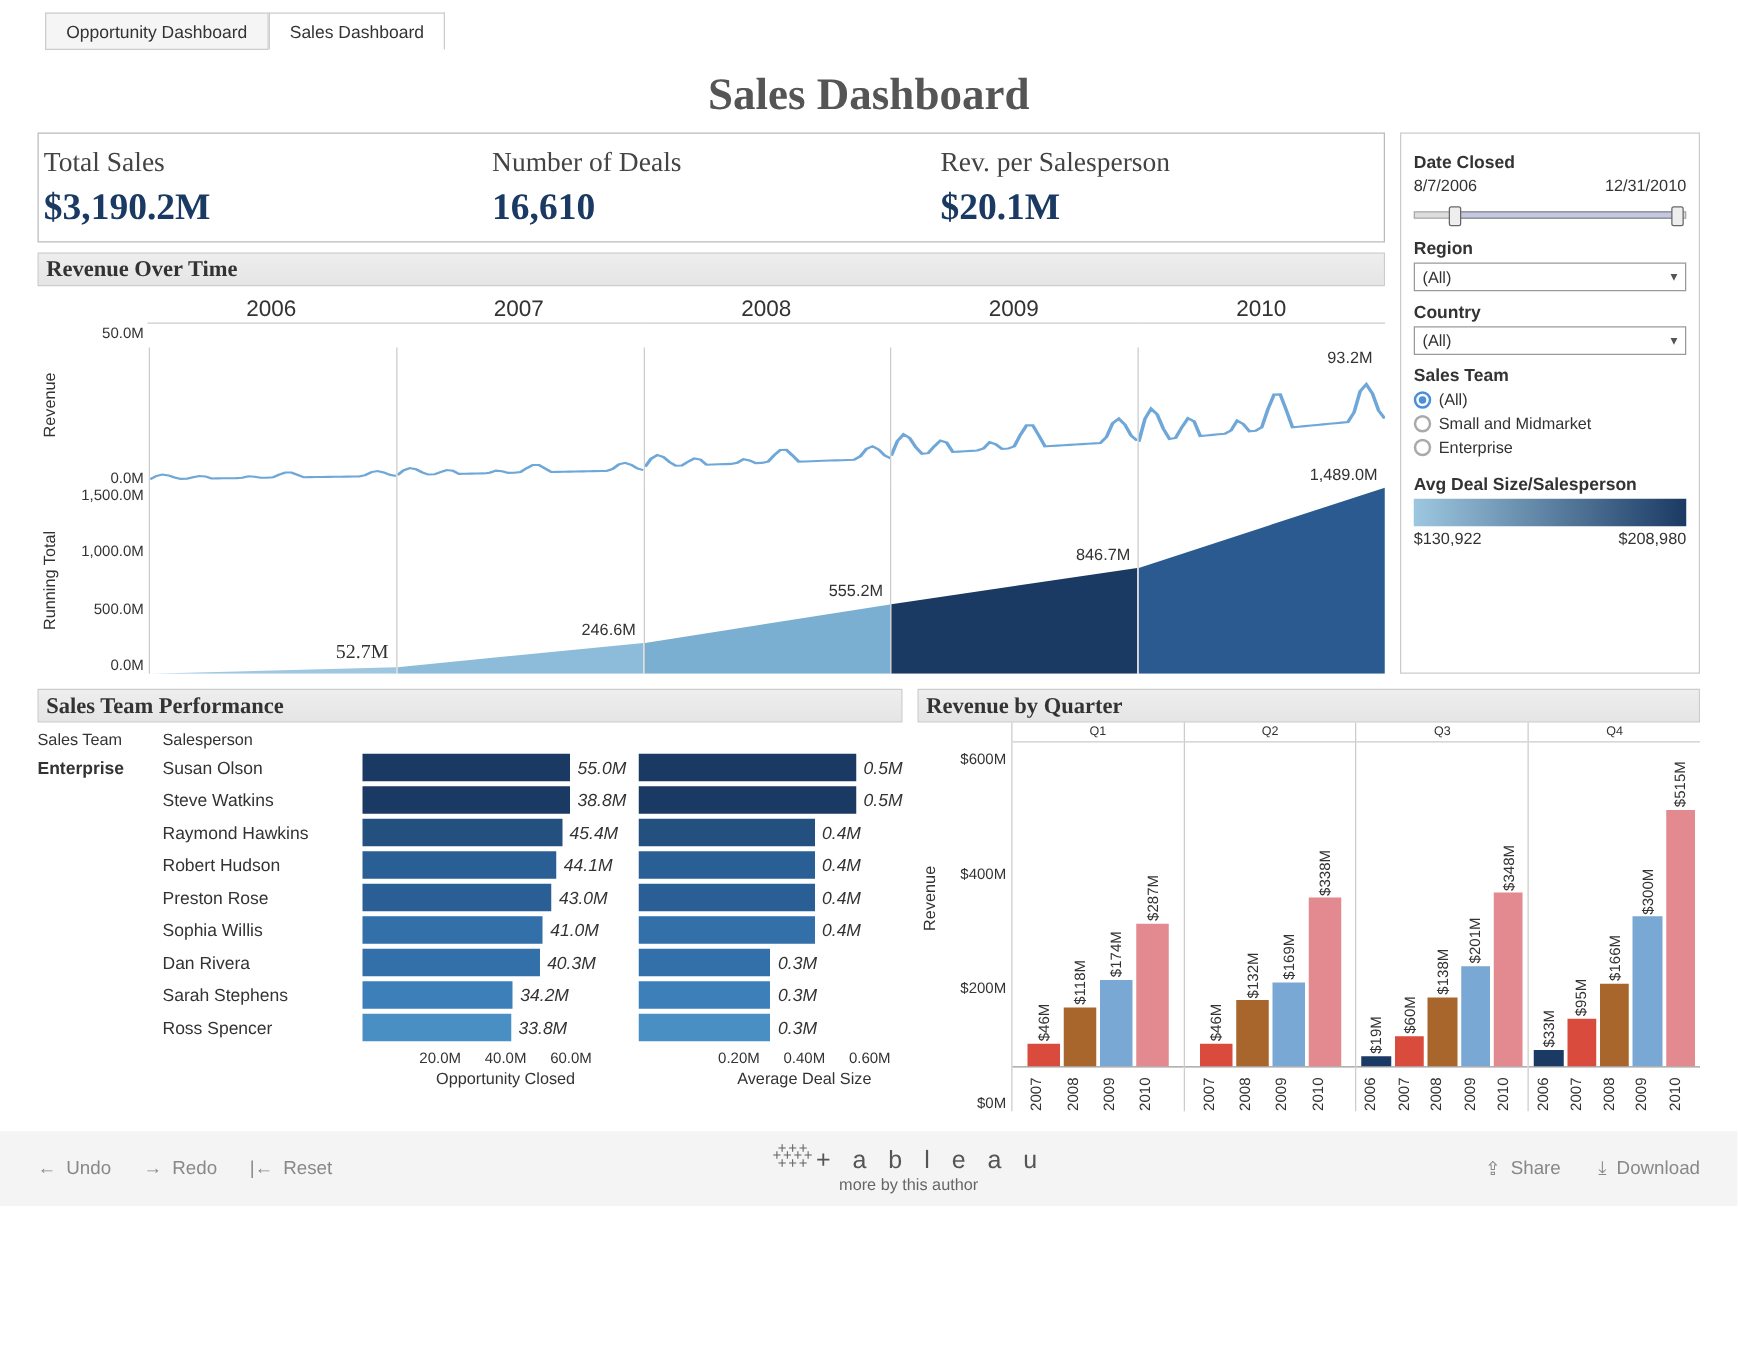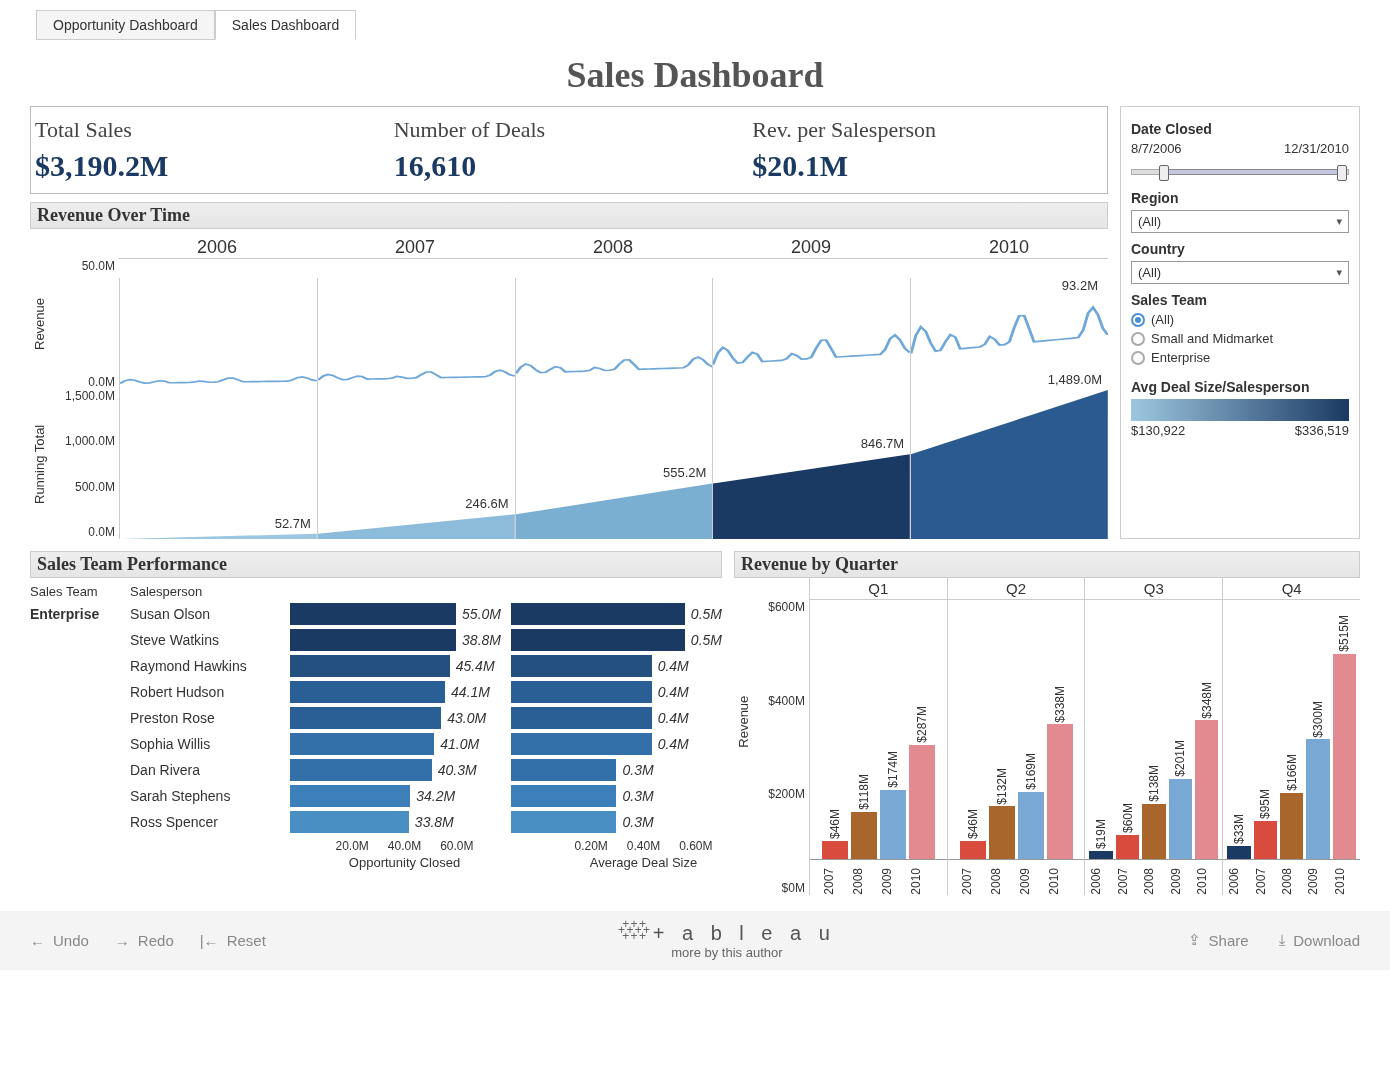--- a/index.html
+++ b/index.html
@@ -47,21 +47,21 @@
   .perf-name { width:160px; white-space:nowrap; overflow:hidden;}
   .perf-bar-wrap { flex:1; position:relative; display:flex; align-items:center; }
   .perf-bar { height:22px; }
   .perf-val { margin-left:6px; white-space:nowrap;font-style:italic;}
   .perf-axis { display:flex; font-size:12px;gap:36px; }
   .perf-axis-ticks { flex:1; display:flex; justify-content:space-around; }
   .perf-axis-label { flex:1; text-align:center; font-size:13px; margin-top:2px;}
   .rbq-body { display:flex; }
   .rbq-quarters { flex:1; display:flex; }
   .rbq-q { flex:1; border-left:1px solid #ccc; }
-  .rbq-q-head { text-align:center; border-bottom:1px solid #ccc; padding:2px; font-size:15px;}
+  .rbq-q-head { text-align:center; border-bottom:1px solid #ccc; padding:2px; font-size:10px;}
   .rbq-bars { display:flex; align-items:flex-end; height:260px; justify-content:center; gap:3px; border-bottom:1px solid #999; padding:0 4px;}
   .vbar-wrap { display:flex; flex-direction:column; align-items:center; justify-content:flex-end; flex:1; height:100%; max-width:26px;}
   .vbar-label { font-size:12px; writing-mode: vertical-rl; transform: rotate(180deg); margin-bottom:2px;}
   .vbar { width:100%; }
   .vbar-year { font-size:12px; writing-mode: vertical-rl; transform: rotate(180deg); margin-top:4px;}
   .rbq-years { display:flex; justify-content:center; gap:3px; padding:4px 4px 0;}
   .rbq-years .vbar-year-slot { flex:1; max-width:26px; text-align:center;}
   .footer { display:flex; align-items:center; justify-content:space-between; background:#f4f4f4; padding:10px 30px; margin-top:16px; color:#888; }
   .footer-left { display:flex; gap:26px; font-size:15px;}
   .footer-btn { display:flex; align-items:center; gap:8px; cursor:pointer;}
@@ -155,21 +155,21 @@
             <span>1,500.0M</span>
             <span>1,000.0M</span>
             <span>500.0M</span>
             <span>0.0M</span>
           </div>
           <div id="rev-area-row" style="flex:1; display:flex;">
               <div style="flex: 1 1 0%; border-left: 1px solid rgb(204, 204, 204); position: relative;">
                 <svg viewBox="0 0 100 100" preserveAspectRatio="none" style="width:100%;height:100%;">
                   <polygon points="0,100 0,100 100,96.48666666666666 100,100" fill="#9dc7e0"></polygon>
                 </svg>
-                <div style="position: absolute; right: 6px; bottom: 5.51333%; font-size: 13px;">52.7M</div>
+                <div style="position: absolute; right: 6px; bottom: 5.51333%; font-size: 16px; font-family: Liberation Serif, serif;">52.7M</div>
               </div>
               <div style="flex: 1 1 0%; border-left: 1px solid rgb(204, 204, 204); position: relative;">
                 <svg viewBox="0 0 100 100" preserveAspectRatio="none" style="width:100%;height:100%;">
                   <polygon points="0,100 0,96.48666666666666 100,83.56 100,100" fill="#8cbcd9"></polygon>
                 </svg>
                 <div style="position: absolute; right: 6px; bottom: 18.44%; font-size: 13px;">246.6M</div>
               </div>
               <div style="flex: 1 1 0%; border-left: 1px solid rgb(204, 204, 204); position: relative;">
                 <svg viewBox="0 0 100 100" preserveAspectRatio="none" style="width:100%;height:100%;">
                   <polygon points="0,100 0,83.56 100,62.986666666666665 100,100" fill="#7bafd2"></polygon>
@@ -227,21 +227,21 @@
         </div>
       <div class="radio-row">
           <span class="radio off"></span>
           <span>Enterprise</span>
         </div>
 
       <div class="filter-label" style="margin-top:14px;">Avg Deal Size/Salesperson</div>
       <div class="gradient-bar"></div>
       <div class="gradient-labels">
           <span>$130,922</span>
-          <span>$336,519</span>
+          <span>$208,980</span>
         </div>
     </div>
   </div>
 
   <div class="lower">
     <div class="perf">
       <div class="section-title">Sales Team Performance</div>
       <div class="perf-head">
         <div class="perf-sales-team">Sales Team</div>
         <div class="perf-salesperson">Salesperson</div>

